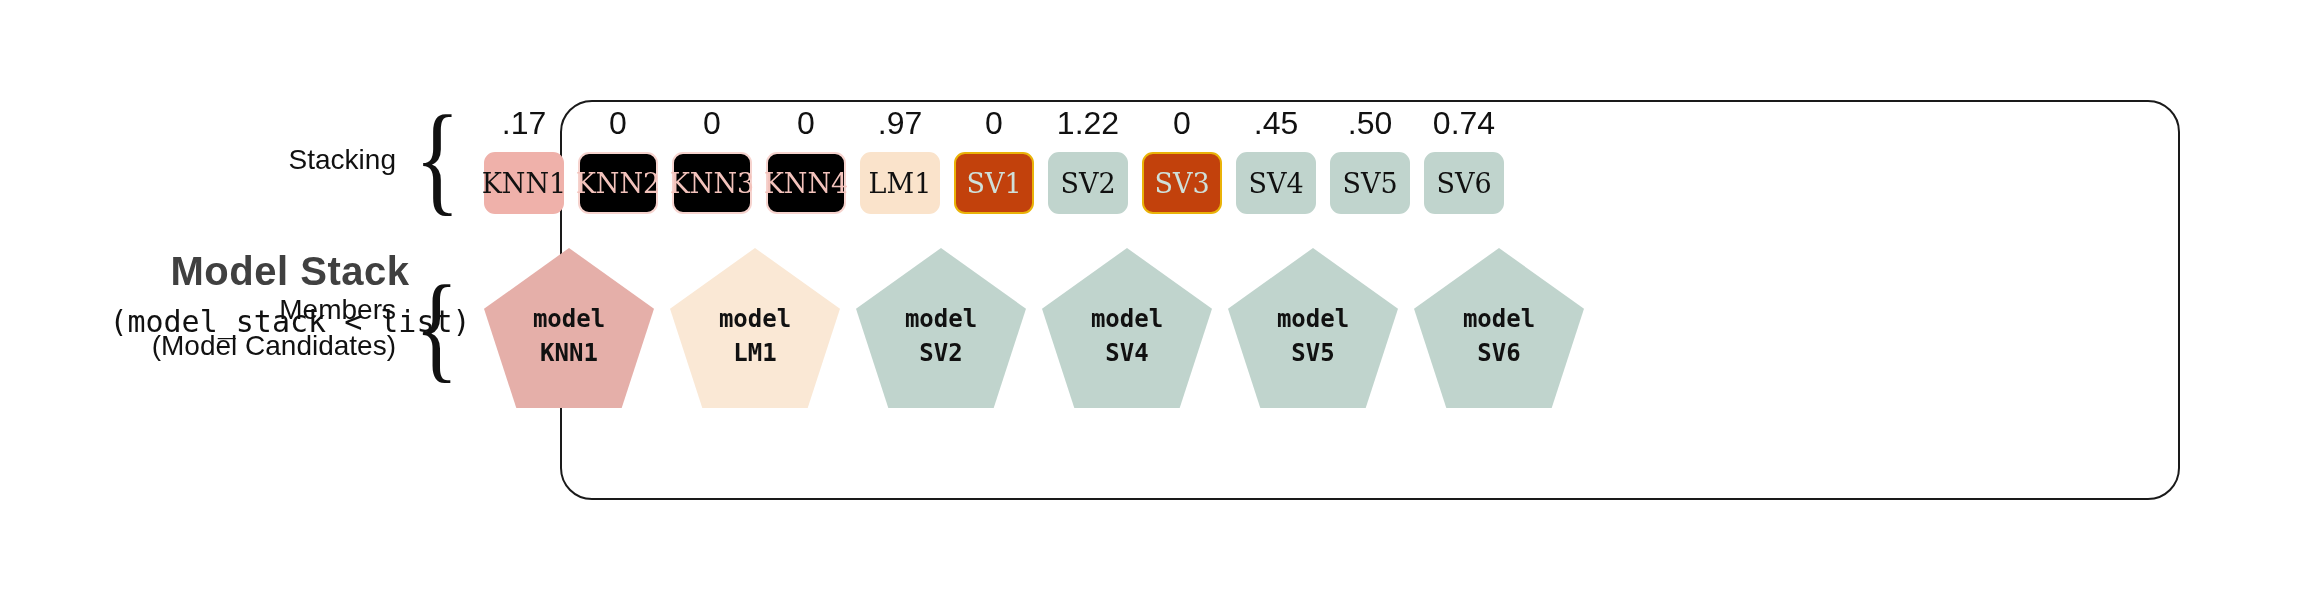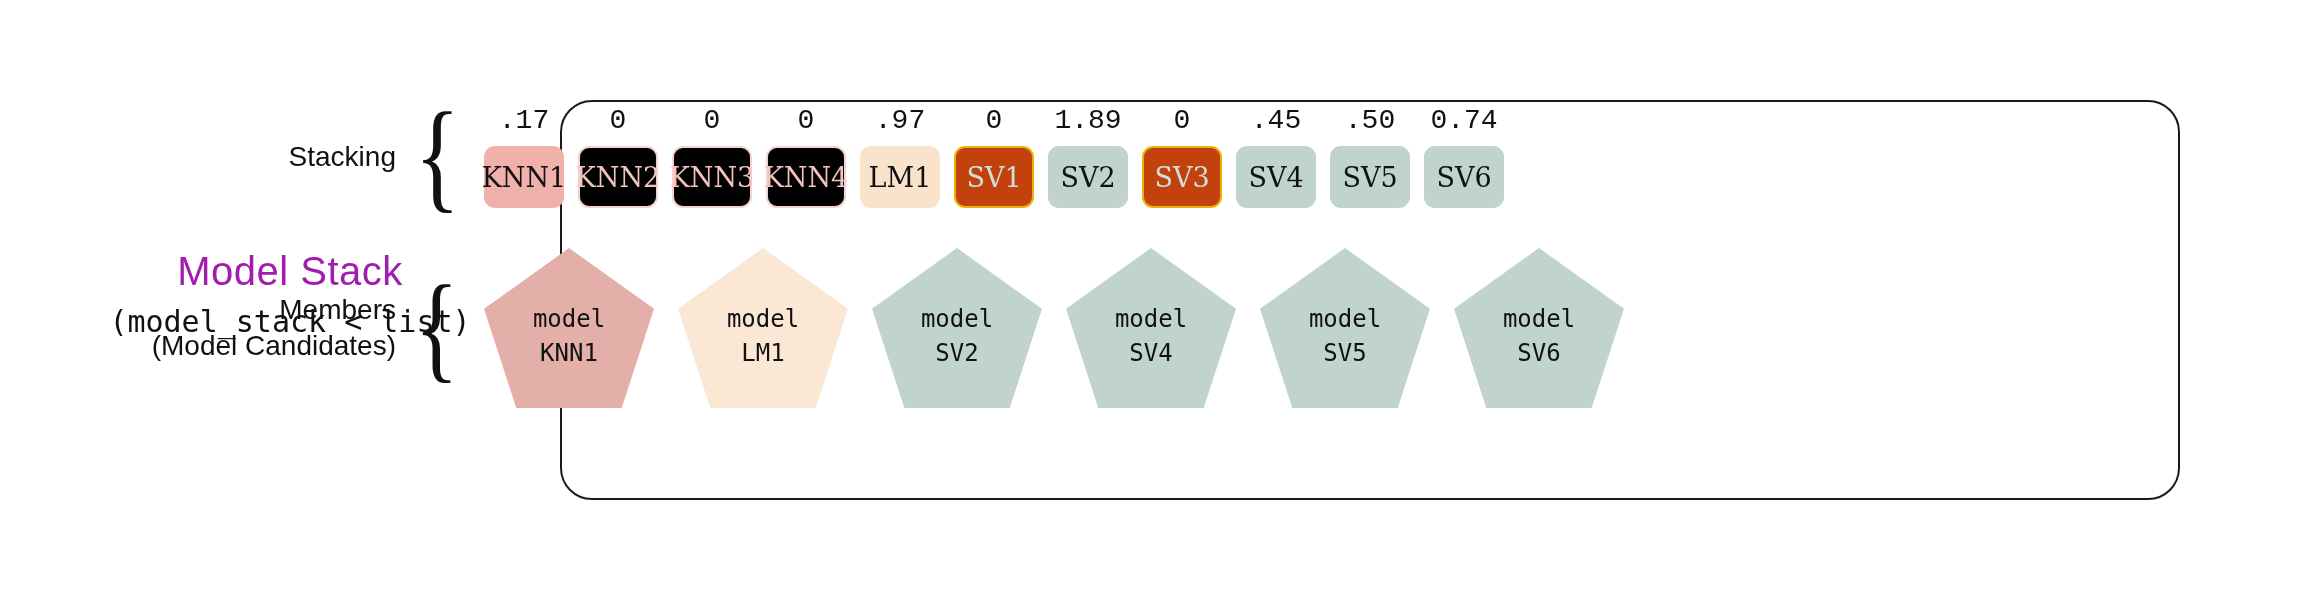--- a/index.html
+++ b/index.html
@@ -25,23 +25,23 @@
   #title-block {
     position: absolute;
     left: 60px;
     top: 248px;
     width: 460px;
     text-align: center;
   }
   #title-block .main-title {
     font-family: "Liberation Sans", sans-serif;
     font-size: 40px;
-    font-weight: 400;
+    font-weight: 700;
     letter-spacing: 0.5px;
-    color: #a21caf;
+    color: #404040;
     line-height: 1.15;
     white-space: nowrap;
   }
   #title-block .sub-title {
     margin-top: 10px;
     font-family: "DejaVu Sans Mono", monospace;
     font-size: 30px;
     font-weight: 400;
     color: #111111;
     white-space: nowrap;
@@ -101,22 +101,22 @@
     align-items: flex-end;
     gap: 14px;
     margin-left: 34px;
   }
   .chip-cell {
     display: flex;
     flex-direction: column;
     align-items: center;
   }
   .coef-value {
-    font-family: Liberation Mono, monospace;
-    font-size: 28px;
+    font-family: Liberation Sans, sans-serif;
+    font-size: 32px;
     color: #111111;
     margin-bottom: 10px;
     white-space: nowrap;
   }
   .chip {
     width: 80px;
     height: 62px;
     border-radius: 11px;
     display: flex;
     align-items: center;
@@ -133,22 +133,23 @@
 
   
   #members-row {
     left: 120px;
     top: 248px;
   }
   #members-row .brace { font-size: 118px; }
 
   .pentagons {
     display: flex;
-    gap: 24px;
+    gap: 16px;
     margin-left: 34px;
+    font-weight: bold;
   }
   .pent-cell {
     position: relative;
     width: 170px;
     height: 160px;
     display: flex;
     align-items: center;
     justify-content: center;
   }
   .pent-shape {
@@ -213,21 +214,21 @@
         <div class="coef-value">.97</div>
         <div class="chip filled-peach">LM1</div>
       </div>
 
       <div class="chip-cell">
         <div class="coef-value">0</div>
         <div class="chip ghost-green">SV1</div>
       </div>
 
       <div class="chip-cell">
-        <div class="coef-value">1.89</div>
+        <div class="coef-value">1.22</div>
         <div class="chip filled-green">SV2</div>
       </div>
 
       <div class="chip-cell">
         <div class="coef-value">0</div>
         <div class="chip ghost-green">SV3</div>
       </div>
 
       <div class="chip-cell">
         <div class="coef-value">.45</div>

